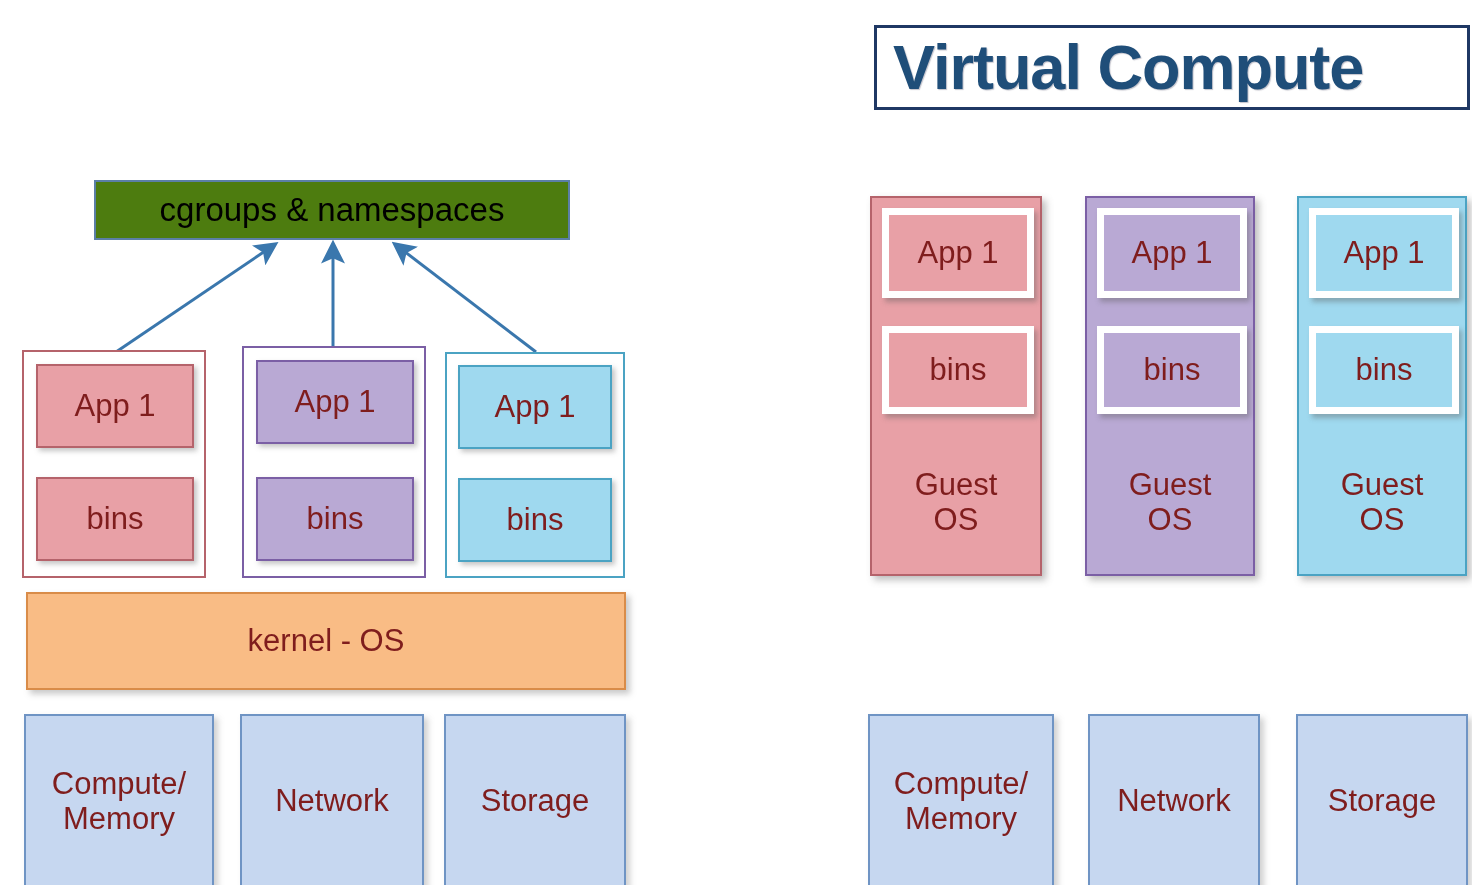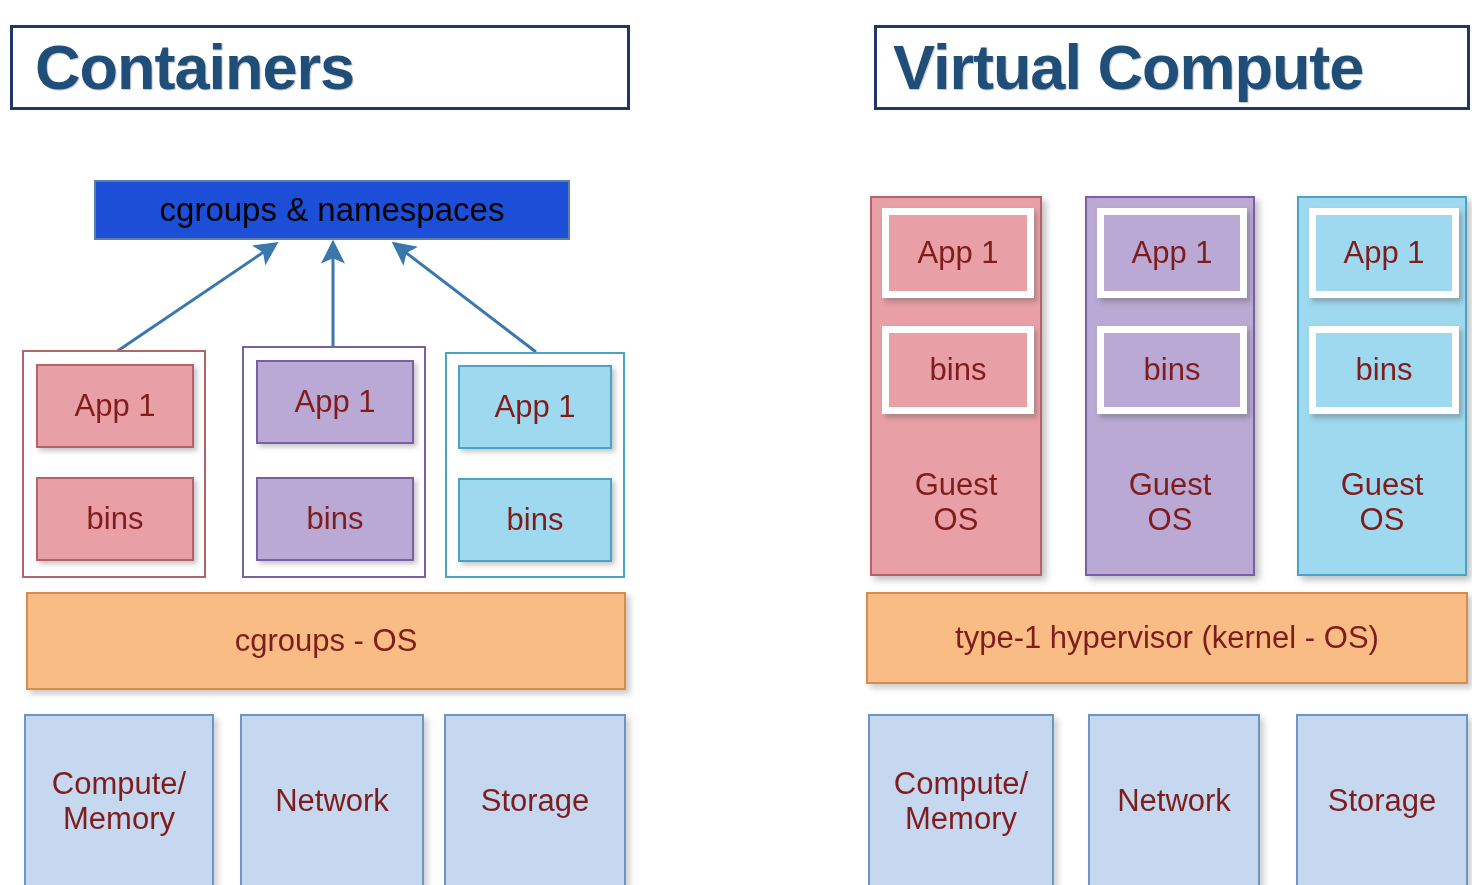--- a/index.html
+++ b/index.html
@@ -40,21 +40,21 @@
   }
   #title-containers { left: 10px;  top: 25px; width: 620px; height: 85px; }
   #title-vms        { left: 874px; top: 25px; width: 596px; height: 85px; }
   #title-vms .title-text { padding-left: 16px; }
 
   
   #cgroups-box {
     position: absolute;
     box-sizing: border-box;
     left: 94px; top: 180px; width: 476px; height: 60px;
-    background: #1d4ed8;
+    background: #4d7c0f;
     border: 2px solid #5b7fa6;
     display: flex;
     align-items: center;
     justify-content: center;
   }
   #cgroups-box .label {
     font-size: 33px;
     color: #000000;
     white-space: nowrap;
   }
@@ -142,23 +142,20 @@
     display: flex;
     align-items: center;
     justify-content: center;
   }
 </style>
 </head>
 <body>
 
 <div id="canvas">
 
-  <div class="title-box" id="title-containers">
-    <span class="title-text">Containers</span>
-  </div>
 
   <div class="title-box" id="title-vms">
     <span class="title-text">Virtual Compute</span>
   </div>
 
   <div id="cgroups-box">
     <span class="label">cgroups &amp; namespaces</span>
   </div>
 
   <svg id="arrows-svg" viewBox="0 0 700 140">
@@ -193,21 +190,21 @@
   <div class="ctr-outer" style="left:445px; top:352px; width:180px; height:226px; border-color:#4ba3c3;">
     <div class="ctr-inner" style="left:11px; top:11px; width:154px; height:84px; background:#9fd9ef; border-color:#4ba3c3;">
       <span class="boxlabel">App 1</span>
     </div>
     <div class="ctr-inner" style="left:11px; top:124px; width:154px; height:84px; background:#9fd9ef; border-color:#4ba3c3;">
       <span class="boxlabel">bins</span>
     </div>
   </div>
 
   <div class="bar" style="left:26px; top:592px; width:600px; height:98px;">
-    <span class="boxlabel">cgroups - OS</span>
+    <span class="boxlabel">kernel - OS</span>
   </div>
 
   <div class="infra" style="left:24px; top:714px; width:190px; height:175px;">
     <span class="boxlabel">Compute/
 Memory</span>
   </div>
   <div class="infra" style="left:240px; top:714px; width:184px; height:175px;">
     <span class="boxlabel">Network</span>
   </div>
   <div class="infra" style="left:444px; top:714px; width:182px; height:175px;">
@@ -246,23 +243,20 @@
     </div>
     <div class="vm-inner" style="left:10px; top:128px; width:150px; height:88px; background:#9fd9ef;">
       <span class="boxlabel">bins</span>
     </div>
     <div class="vm-guest" style="top:250px; height:110px;">
       <span class="boxlabel">Guest
 OS</span>
     </div>
   </div>
 
-  <div class="bar" style="left:866px; top:592px; width:602px; height:92px;">
-    <span class="boxlabel">type-1 hypervisor (kernel - OS)</span>
-  </div>
 
   <div class="infra" style="left:868px; top:714px; width:186px; height:175px;">
     <span class="boxlabel">Compute/
 Memory</span>
   </div>
   <div class="infra" style="left:1088px; top:714px; width:172px; height:175px;">
     <span class="boxlabel">Network</span>
   </div>
   <div class="infra" style="left:1296px; top:714px; width:172px; height:175px;">
     <span class="boxlabel">Storage</span>

